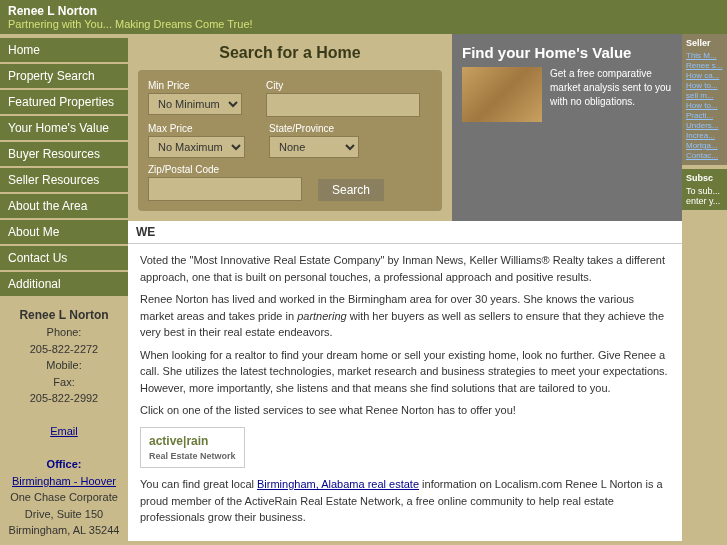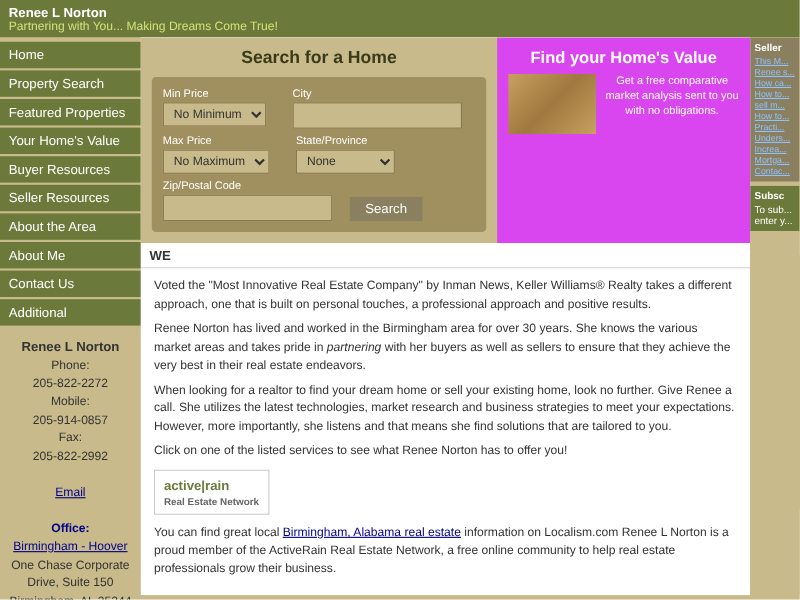--- a/index.html
+++ b/index.html
@@ -36,21 +36,21 @@
     .form-group { display: flex; flex-direction: column; }
     .form-group label { font-size: 10px; color: #fff; margin-bottom: 2px; }
     .form-group select, .form-group input { background: #c8ba8a; border: 1px solid #8a7a50; padding: 3px 5px; font-size: 11px; color: #333; }
     .form-group select { appearance: auto; min-width: 90px; }
     .city-input { min-width: 130px; height: 24px; }
     .zip-input { min-width: 100px; height: 24px; }
     .submit-btn { background: #8a8060; color: #fff; border: none; padding: 4px 14px; cursor: pointer; font-size: 12px; margin-left: 8px; align-self: flex-end; }
     .zip-row { display: flex; align-items: flex-end; gap: 8px; }
 
     
-    #home-value-section { width: 230px; padding: 10px; background: #d946ef; flex-shrink: 0; text-align: center; }
+    #home-value-section { width: 230px; padding: 10px; background: #737373; flex-shrink: 0; }
     #home-value-section h2 { color: #fff; font-size: 15px; font-weight: bold; margin-bottom: 6px; }
     .home-value-content { display: flex; gap: 8px; }
     .home-img { width: 80px; height: 55px; background: #b8a060; flex-shrink: 0; overflow: hidden; }
     .home-img-inner { width: 100%; height: 100%; background: linear-gradient(135deg, #c8a060 0%, #a07840 50%, #c8a060 100%); }
     .home-value-text { color: #fff; font-size: 10px; line-height: 1.4; }
 
     
     #content-body { flex: 1; padding: 8px 12px; overflow-y: auto; background: #fff; font-size: 11px; line-height: 1.5; color: #333; }
     #content-body p { margin-bottom: 6px; }
     #content-body p em { font-style: italic; }
@@ -93,21 +93,20 @@
         <div class="nav-item">About the Area</div>
         <div class="nav-item">About Me</div>
         <div class="nav-item">Contact Us</div>
         <div class="nav-item">Additional</div>
       </div>
     <div class="sidebar-contact">
       <div class="contact-name">Renee L Norton</div>
       <div>Phone:</div>
       <div>205-822-2272</div>
       <div>Mobile:</div>
-      <div>205-914-0857</div>
       <div>Fax:</div>
       <div>205-822-2992</div>
       <br>
       <a href="#" class="link">Email</a>
       <br><br>
       <div class="office-label">Office:</div>
       <a href="#" class="link">Birmingham - Hoover</a>
       <div>One Chase Corporate</div>
       <div>Drive, Suite 150</div>
       <div>Birmingham, AL 35244</div>

